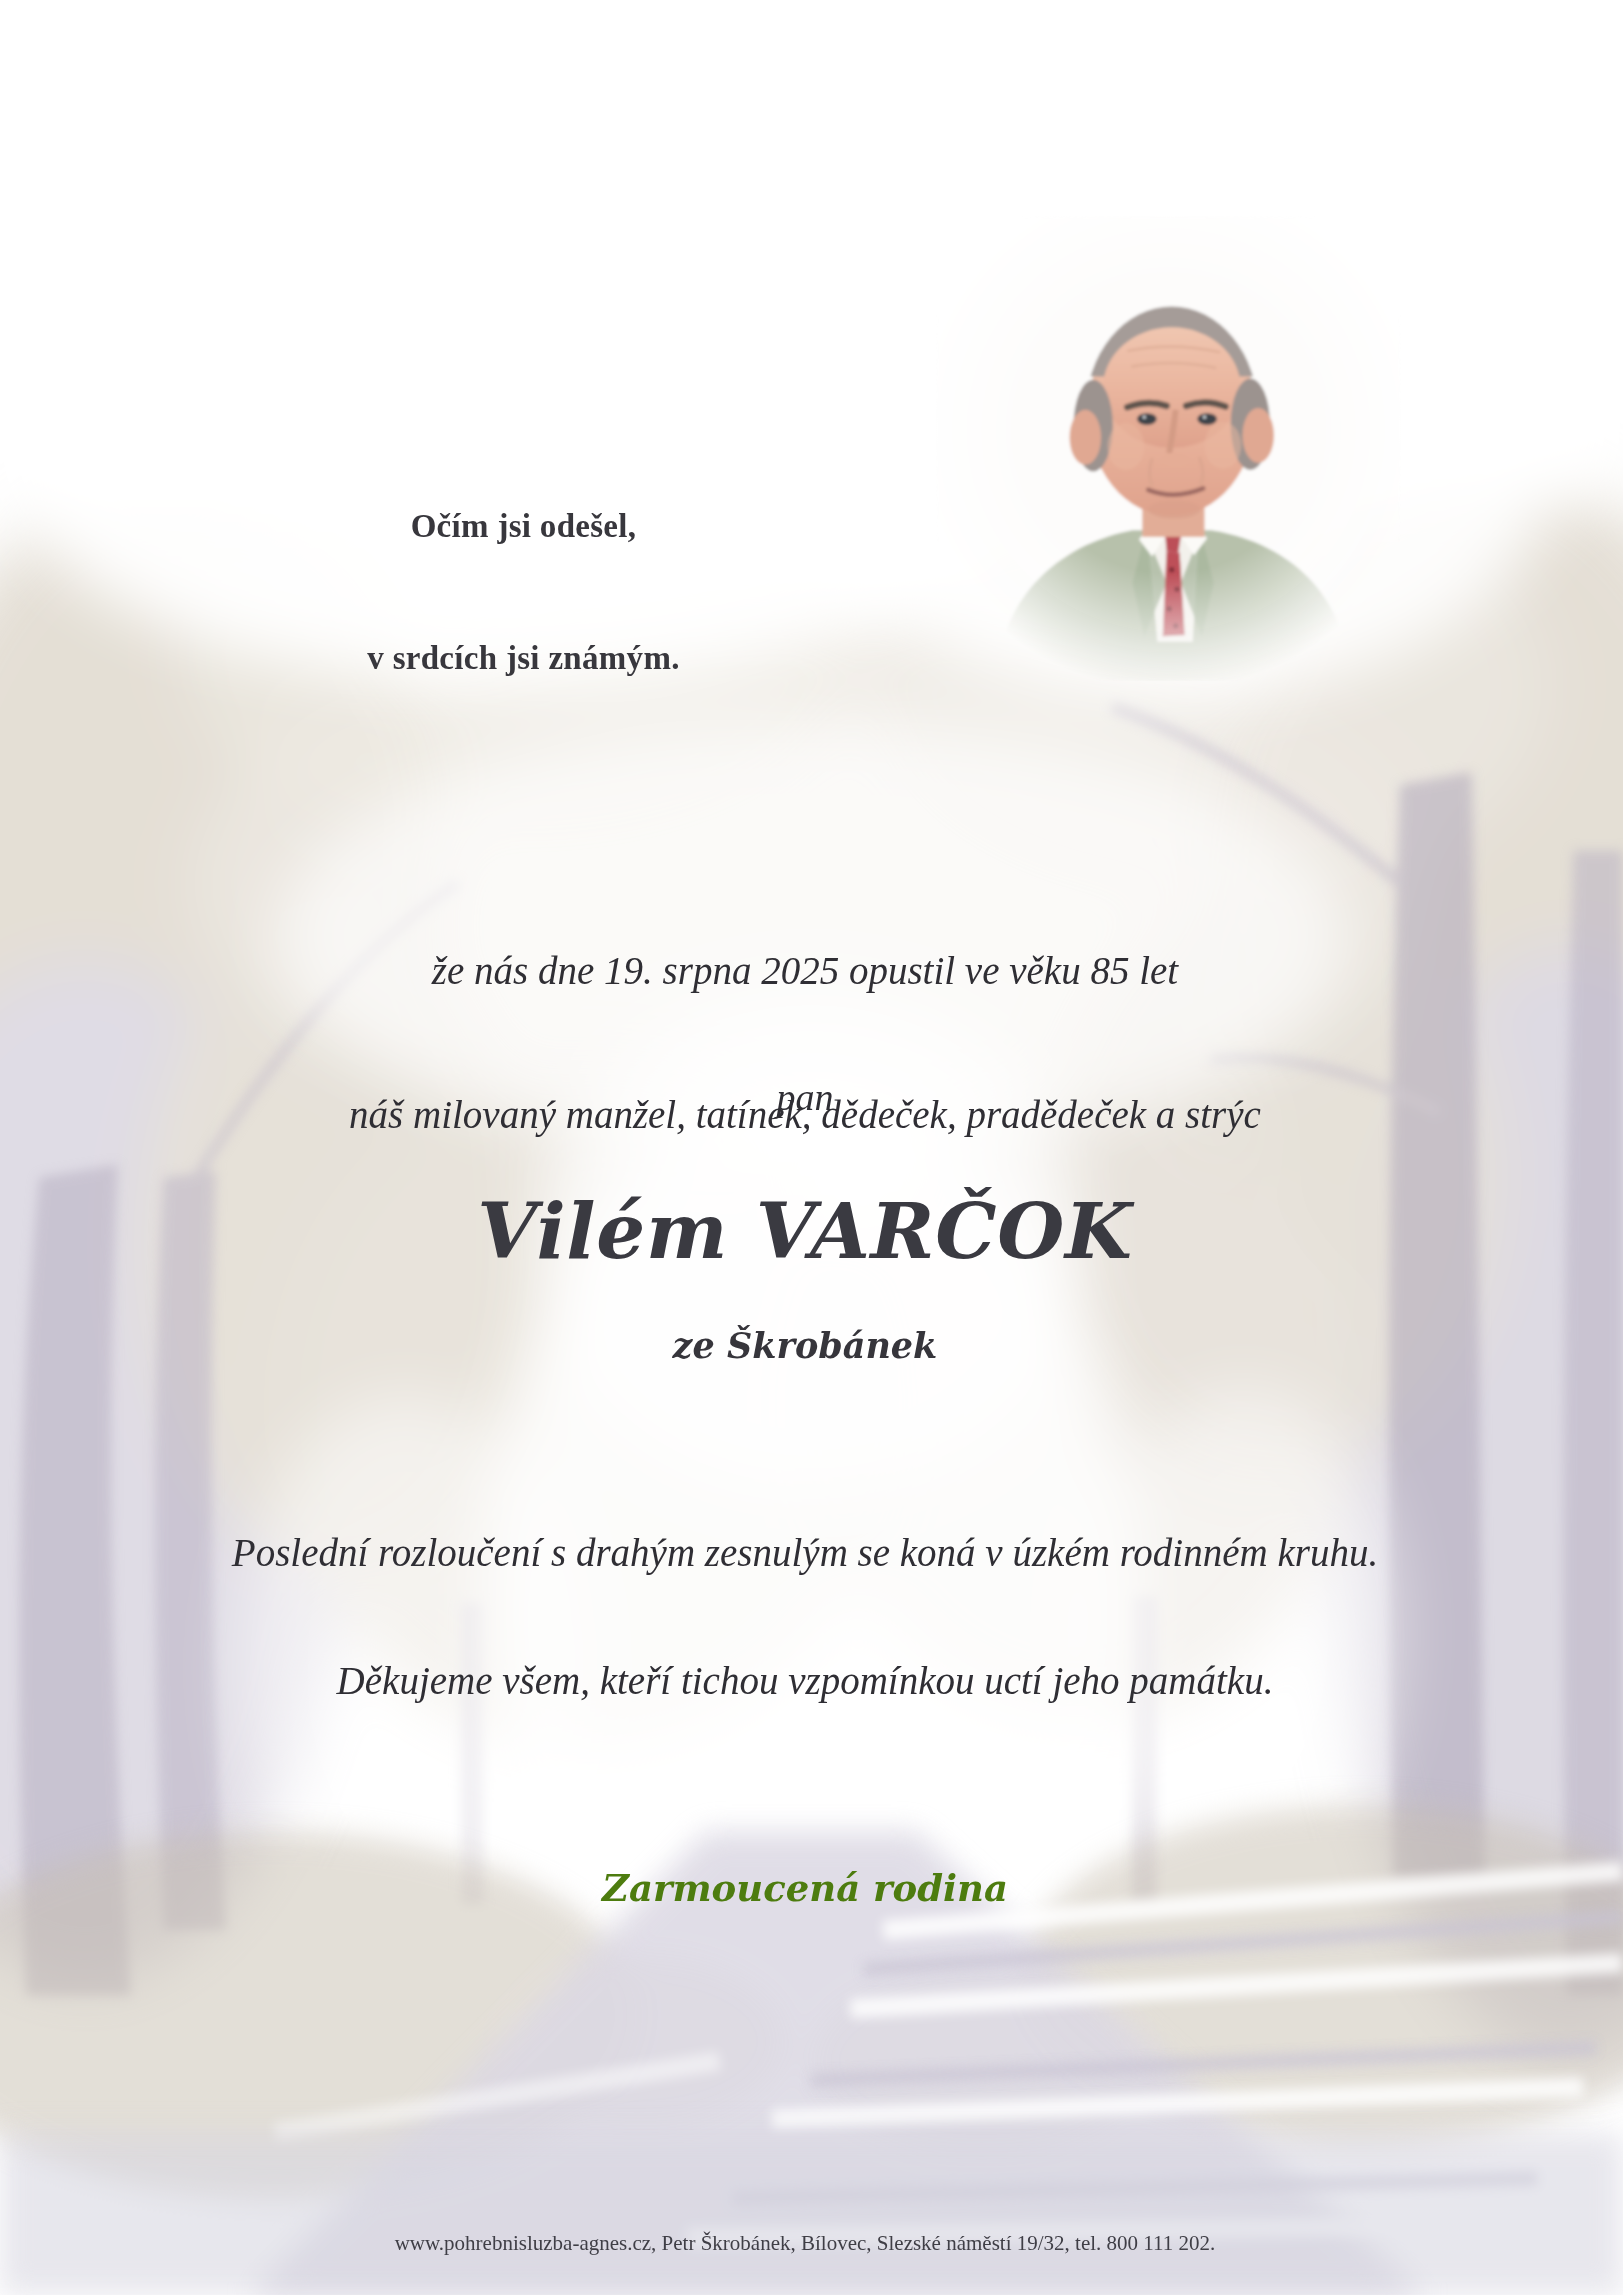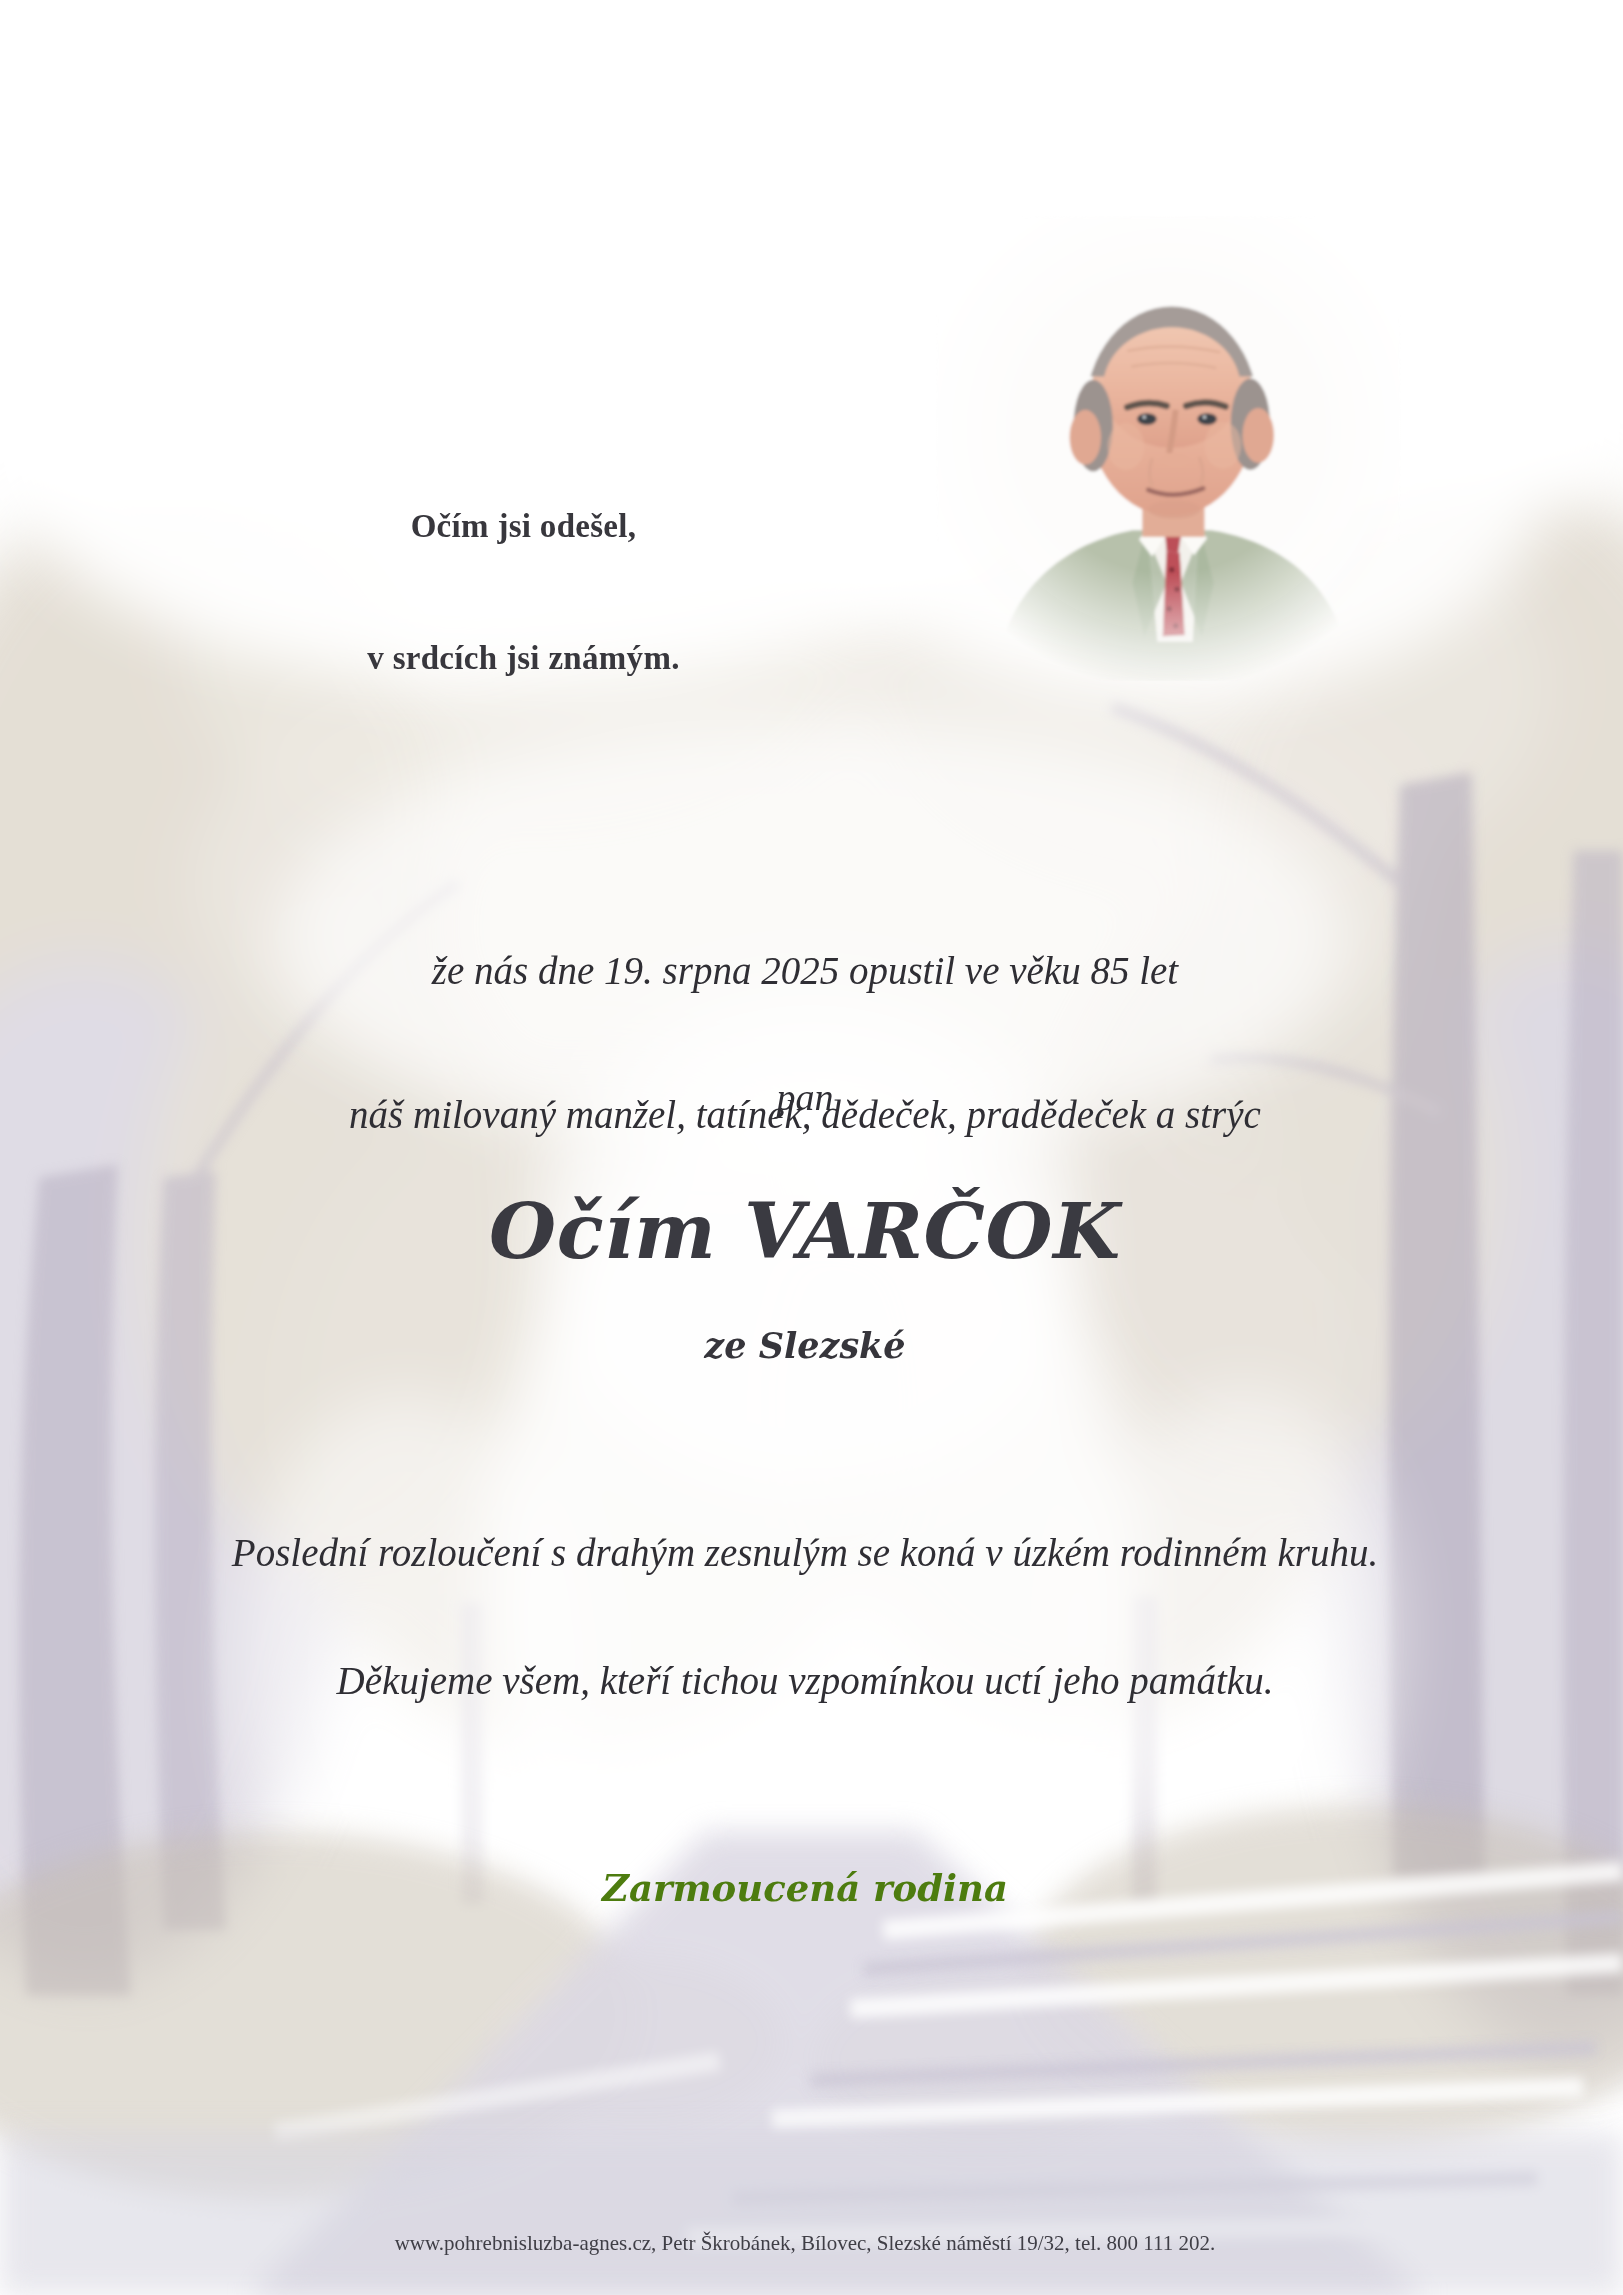--- a/index.html
+++ b/index.html
@@ -256,23 +256,23 @@
     </svg>
   </div>
 
   <div class="txt announcement">
     <div>že nás dne 19. srpna 2025 opustil ve věku 85 let</div>
     <div>náš milovaný manžel, tatínek, dědeček, pradědeček a strýc</div>
   </div>
 
   <div class="txt honorific">pan</div>
 
-  <div class="txt name">Očím VARČOK</div>
-
-  <div class="txt origin">ze Slezské</div>
+  <div class="txt name">Vilém VARČOK</div>
+
+  <div class="txt origin">ze Škrobánek</div>
 
   <div class="txt farewell">Poslední rozloučení s drahým zesnulým se koná v úzkém rodinném kruhu.</div>
 
   <div class="txt thanks">Děkujeme všem, kteří tichou vzpomínkou uctí jeho památku.</div>
 
   <div class="txt signature">Zarmoucená rodina</div>
 
   <div class="txt footer">www.pohrebnisluzba-agnes.cz, Petr Škrobánek, Bílovec, Slezské náměstí 19/32, tel. 800 111 202.</div>
 
 </div>

